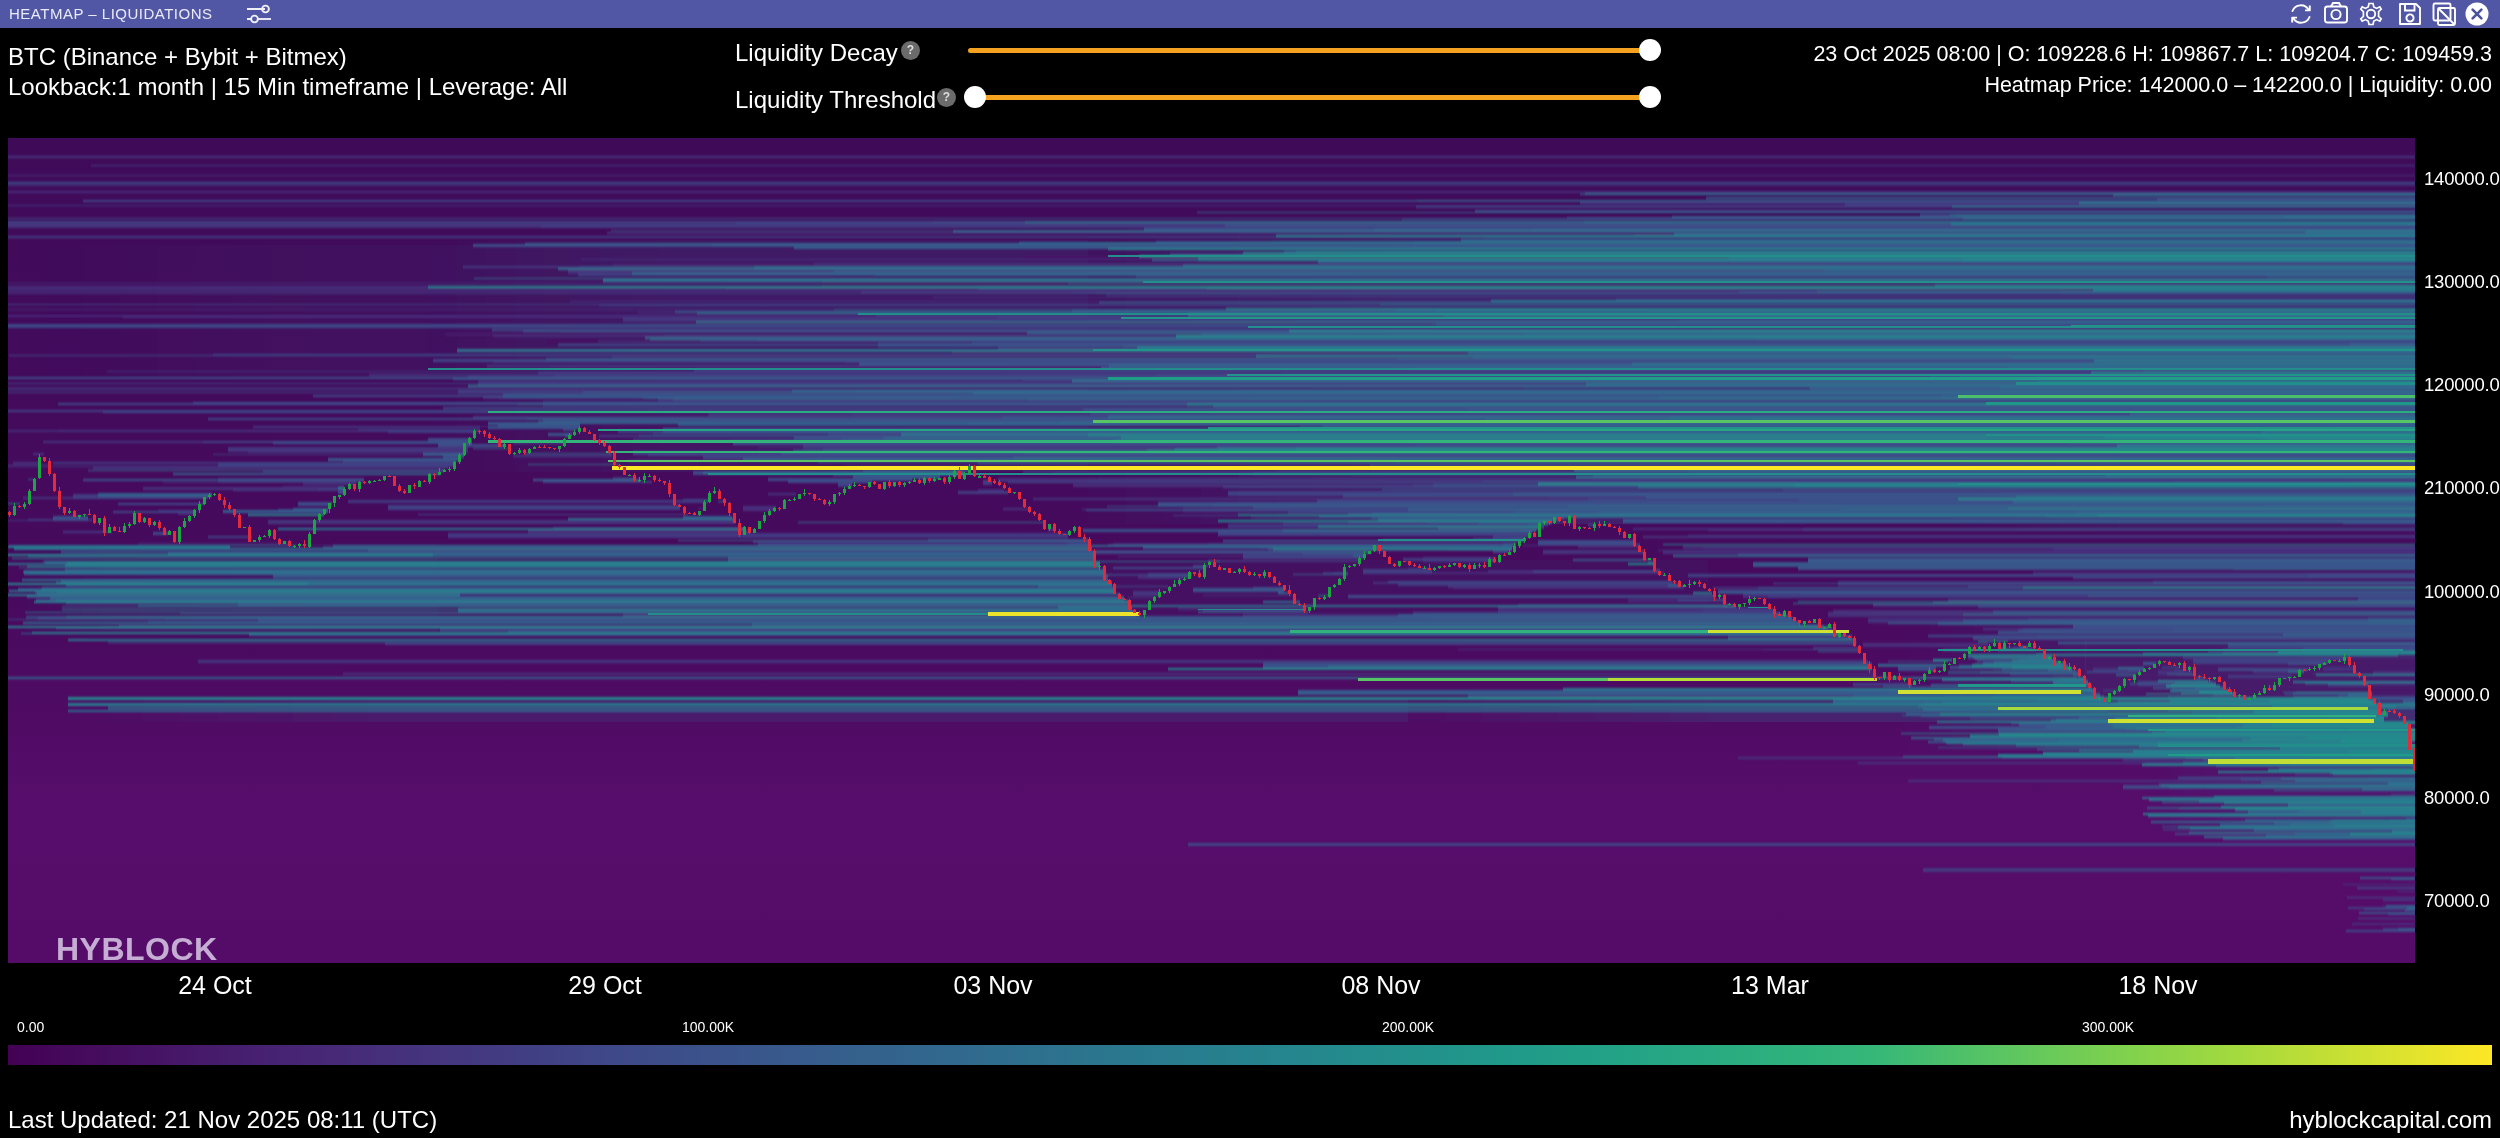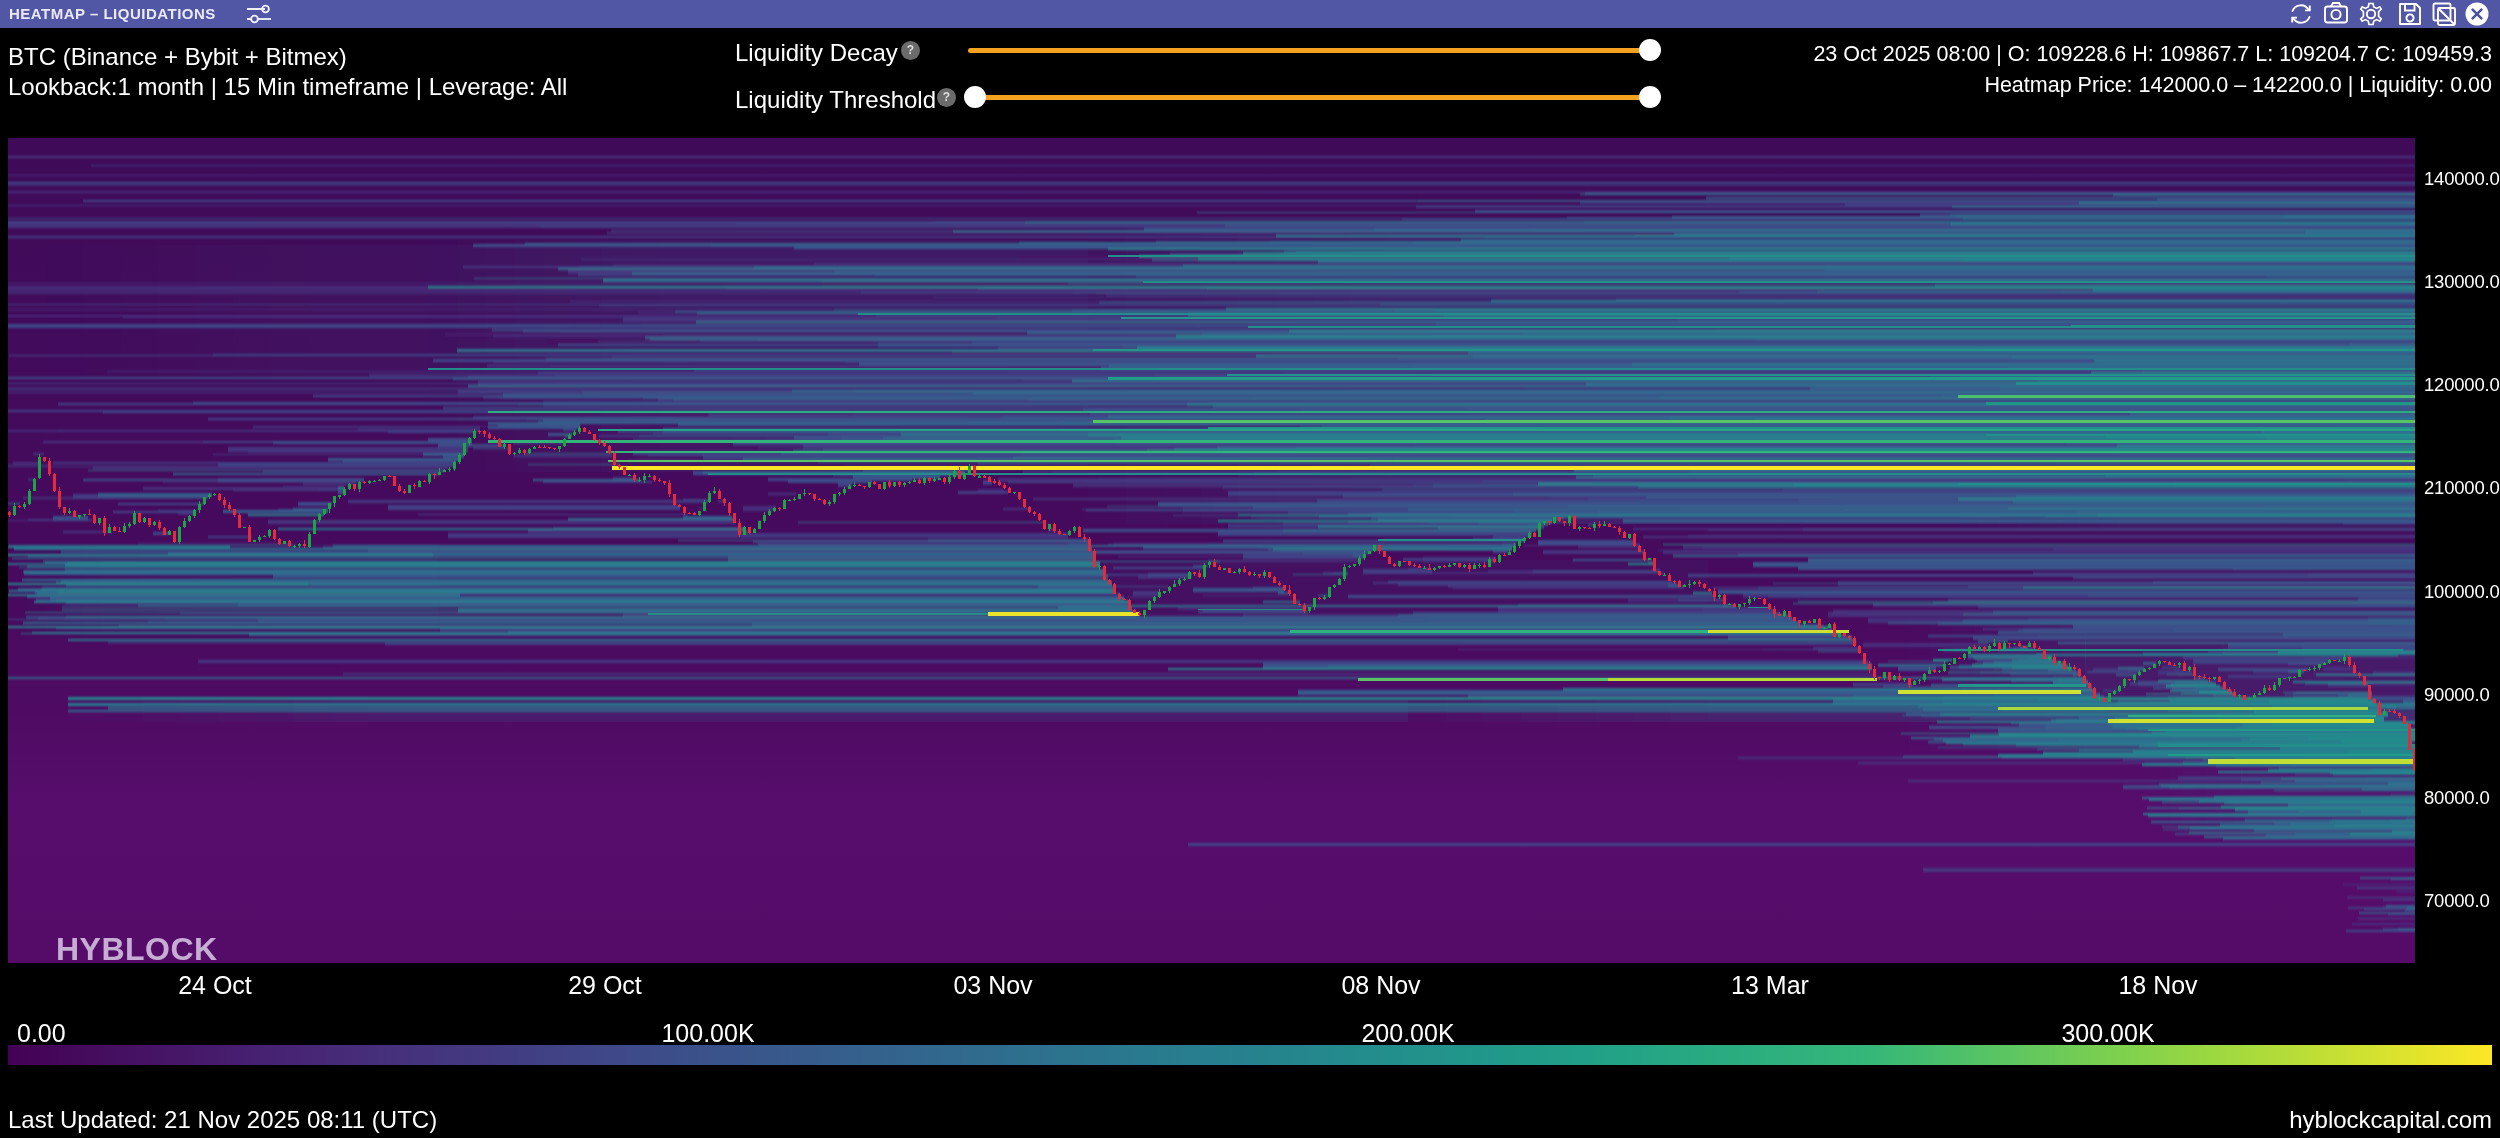--- a/index.html
+++ b/index.html
@@ -1,21 +1,21 @@
 <!DOCTYPE html>
 <html><head><meta charset="utf-8"><style>
 *{margin:0;padding:0;box-sizing:border-box}
 html,body{width:2500px;height:1138px;background:#000;overflow:hidden;position:relative;
  font-family:"Liberation Sans",sans-serif;-webkit-font-smoothing:antialiased}
 #topbar{position:absolute;left:0;top:0;width:2500px;height:28px;background:#5257a5}
-#title{position:absolute;left:9px;top:5px;font-size:15px;font-weight:bold;color:#e9eaf6;letter-spacing:.5px}
+#title{position:absolute;left:9px;top:5px;font-size:15px;font-weight:normal;color:#e9eaf6;letter-spacing:.5px}
 .h1{position:absolute;font-size:24px;color:#fff;white-space:nowrap}
 .plab{position:absolute;left:2424px;font-size:18.5px;color:#fff;letter-spacing:-0.2px}
 .dlab{position:absolute;top:971px;font-size:25px;color:#fff;transform:translateX(-50%)}
-.slab{position:absolute;top:1019px;font-size:25px;color:#fff}
+.slab{position:absolute;top:1019px;font-size:14px;color:#fff}
 .track{position:absolute;height:5px;border-radius:3px;background:#f6a221}
 .knob{position:absolute;width:22px;height:22px;border-radius:50%;background:#fff}
 .qm{position:absolute;width:19px;height:19px;border-radius:50%;background:#6b6b6b;color:#dedede;
  font-size:12px;font-weight:bold;text-align:center;line-height:19px}
 #gbar{position:absolute;left:8px;top:1045px;width:2484px;height:20px;background:linear-gradient(90deg,#440154 0%,#461162 5%,#472071 10%,#462f7b 15%,#423c82 20%,#3e4a89 25%,#39568b 30%,#34628d 35%,#2f6d8e 40%,#2a788e 45%,#26828e 50%,#238d8c 55%,#20988a 60%,#23a386 65%,#2cad7f 70%,#35b779 75%,#59c463 80%,#7ed14e 85%,#a6da3d 90%,#d1e131 95%,#fde725 100%)}
 </style></head><body>
 <div id="topbar"></div>
 <div id="title">HEATMAP – LIQUIDATIONS</div>
 
 <svg width="26" height="24" viewBox="0 0 26 24" fill="none" stroke="#f0f0f8" stroke-width="1.9" style="position:absolute;left:246px;top:2px">

